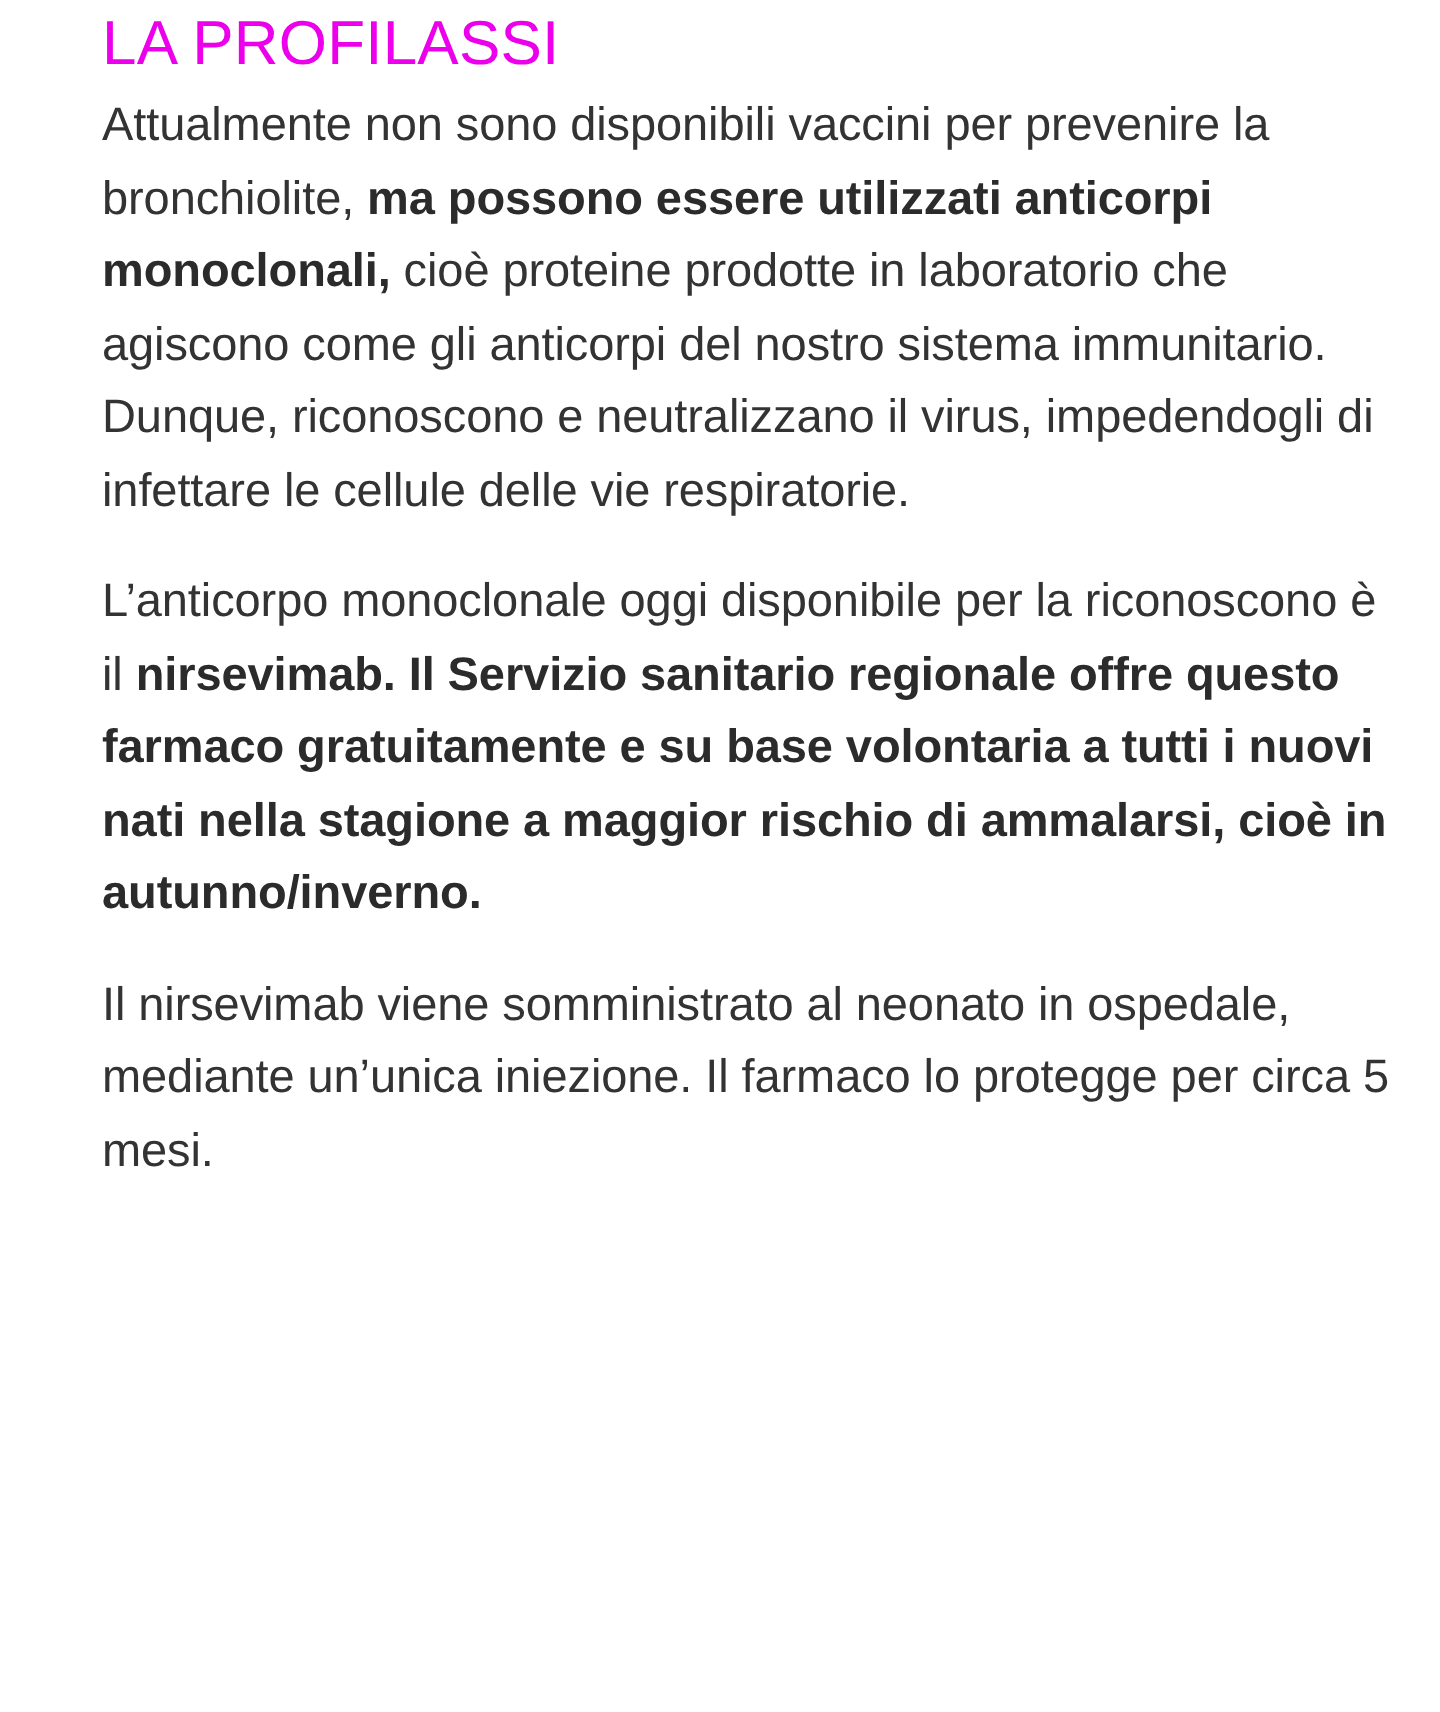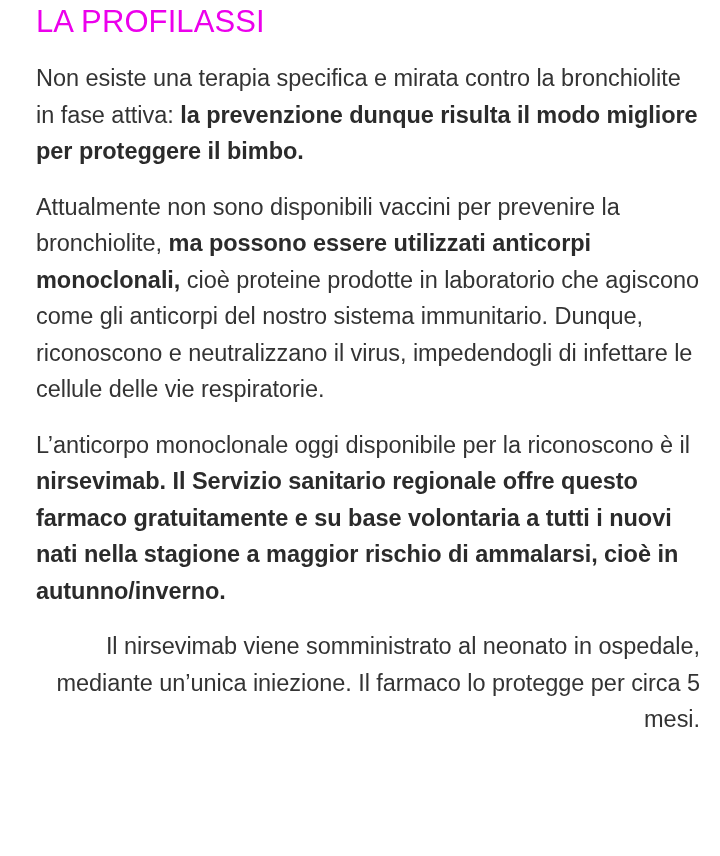--- a/index.html
+++ b/index.html
@@ -12,21 +12,21 @@
     width: 720px;
     height: 856px;
     overflow: hidden;
     font-family: "Liberation Sans", sans-serif;
     -webkit-font-smoothing: antialiased;
   }
   .page {
     box-sizing: border-box;
     width: 720px;
     height: 856px;
-    padding: 0 20px 0 36px;
+    padding: 0 20px 0 51px;
     background: #ffffff;
   }
   .page-title {
     margin: 0;
     padding: 0;
     font-size: 31px;
     font-weight: 400;
     line-height: 44px;
     letter-spacing: 0.1px;
     color: #ec00ec;
@@ -56,19 +56,18 @@
   .para-1 { margin-top: 16px; }
 </style>
 </head>
 <body style="background: rgb(255, 255, 255);">
 
 <div class="page">
 
   <h1 class="page-title" style="color: rgb(236, 0, 236);">LA PROFILASSI</h1>
 
   <div class="body-copy">
-    <p class="para para-1" style="color: rgb(51, 51, 51);"><span>Non esiste una terapia specifica e mirata contro la bronchiolite in fase attiva: </span><b>la prevenzione dunque risulta il modo migliore per proteggere il bimbo.</b></p>
     <p class="para" style="color: rgb(51, 51, 51);"><span>Attualmente non sono disponibili vaccini per prevenire la bronchiolite, </span><b>ma possono essere utilizzati anticorpi monoclonali,</b><span> cioè proteine prodotte in laboratorio che agiscono come gli anticorpi del nostro sistema immunitario. Dunque, riconoscono e neutralizzano il virus, impedendogli di infettare le cellule delle vie respiratorie.</span></p>
     <p class="para" style="color: rgb(51, 51, 51);"><span>L’anticorpo monoclonale oggi disponibile per la riconoscono è il </span><b>nirsevimab. Il Servizio sanitario regionale offre questo farmaco gratuitamente e su base volontaria a tutti i nuovi nati nella stagione a maggior rischio di ammalarsi, cioè in autunno/inverno.</b></p>
-    <p class="para" style="color: rgb(51, 51, 51); text-align: right;"><span>Il nirsevimab viene somministrato al neonato in ospedale, mediante un’unica iniezione. Il farmaco lo protegge per circa 5 mesi.</span></p>
+    <p class="para" style="color: rgb(51, 51, 51);"><span>Il nirsevimab viene somministrato al neonato in ospedale, mediante un’unica iniezione. Il farmaco lo protegge per circa 5 mesi.</span></p>
   </div>
 
 </div>
 
 </body></html>

